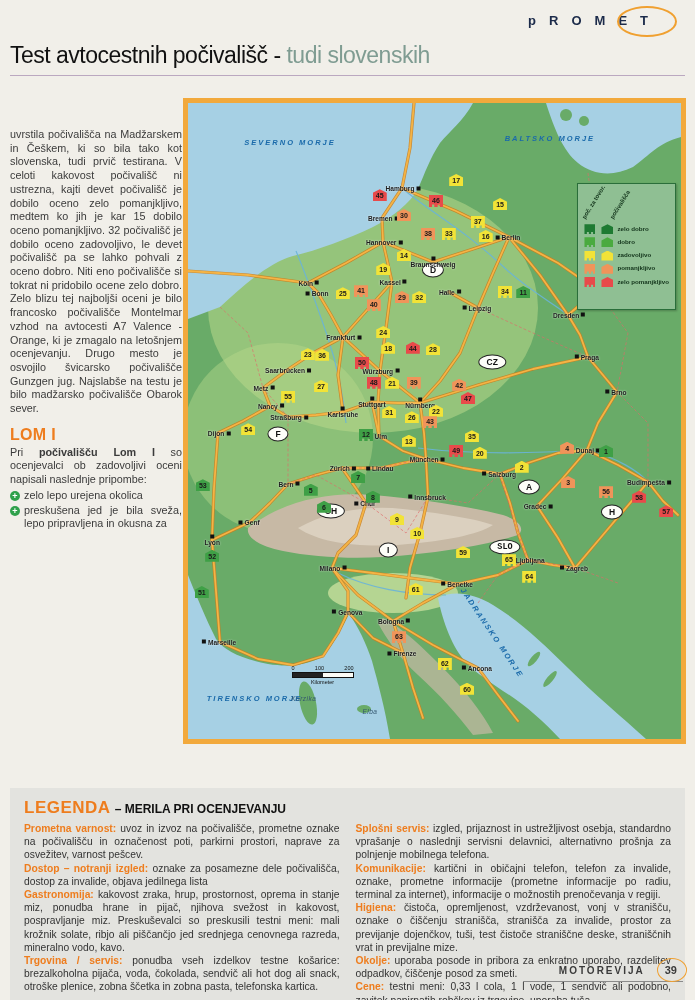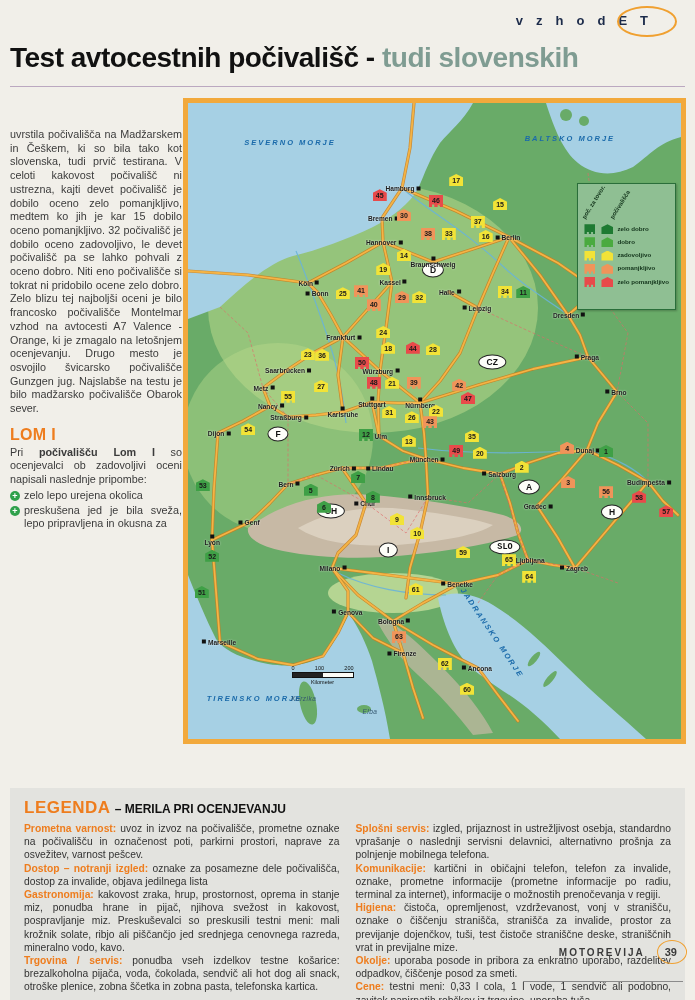--- a/index.html
+++ b/index.html
@@ -15,22 +15,22 @@
     font-size:13px;font-weight:bold;color:#1c2b4a;letter-spacing:13px;
   }
   .mag-section .circled-wrap{position:relative;}
   .section-ellipse{
     position:absolute;top:-7px;right:-16px;width:56px;height:27px;
     border:2px solid #f0a030;border-radius:50%;
   }
   
   .page-title{
     position:absolute;left:10px;top:42px;width:675px;
-    font-size:28px;font-weight:bold;letter-spacing:-0.5px;color:#111;
-    border-bottom:1px solid #bba8c0;padding-bottom:12px;
+    font-size:23px;font-weight:normal;letter-spacing:-0.5px;color:#111;
+    border-bottom:1px solid #bba8c0;padding-bottom:6px;
   }
   .page-title .accent{color:#7f9c92;}
   
   .left-col{position:absolute;left:10px;top:128px;width:172px;color:#3b3b3b;}
   .body-p{margin:0 0 3px 0;font-size:10.8px;line-height:13.7px;text-align:justify;}
   .lom-head{margin:10px 0 2px 0;font-size:16px;font-weight:bold;color:#ee7d1e;letter-spacing:0.3px;}
   .lom-intro{font-size:10.8px;line-height:13.7px;text-align:justify;margin:0 0 2px 0;}
   .bullet{display:flex;font-size:10.8px;line-height:13.7px;text-align:justify;margin-top:1px;}
   .bdot{
     flex:0 0 10px;height:10px;width:10px;margin:2px 4px 0 0;border-radius:50%;
@@ -111,34 +111,34 @@
   }
   .legend-head{font-size:12px;font-weight:bold;color:#111;margin-bottom:4px;}
   .legend-head .lg{color:#ee7d1e;font-size:17px;letter-spacing:0.5px;margin-right:4px;}
   .legend-cols{display:flex;gap:16px;}
   .legend-col{flex:1;}
   .leg-p{margin:0;font-size:10.3px;line-height:13.2px;text-align:justify;color:#333;}
   .leg-term{color:#ee7d1e;font-weight:bold;}
   
   .footer{
     position:absolute;right:12px;bottom:18px;width:160px;
-    text-align:right;border-bottom:1.5px solid #8b8b8b;padding-bottom:21px;
+    text-align:right;border-bottom:1.5px solid #8b8b8b;padding-bottom:3px;
   }
   .footer .brand{font-size:10px;font-weight:bold;color:#3a3a3a;letter-spacing:2px;margin-right:14px;}
   .footer .pagenum{position:relative;font-size:11px;font-weight:bold;color:#3a3a3a;padding:0 6px;}
   .page-ellipse{
     position:absolute;left:-2px;top:-6px;width:28px;height:22px;
     border:1.5px solid #f0a030;border-radius:50%;
   }
 </style>
 </head>
 <body>
 
 <div class="mag-section">
-  <span>vzhod</span><span class="circled-wrap"><span>ET</span><span class="section-ellipse"></span></span>
+  <span>pROM</span><span class="circled-wrap"><span>ET</span><span class="section-ellipse"></span></span>
 </div>
 
 <div class="page-title">
   <span>Test avtocestnih počivališč - </span><span class="accent">tudi slovenskih</span>
 </div>
 
 <div class="left-col">
   <div>
       <p class="body-p">uvrstila počivališča na Madžarskem in Češkem, ki so bila tako kot slovenska, tudi prvič testirana. V celoti kakovost počivališč ni ustrezna, kajti devet počivališč je dobilo oceno zelo pomanjkljivo, medtem ko jih je kar 15 dobilo oceno pomanjkljivo. 32 počivališč je dobilo oceno zadovoljivo, le devet počivališč pa se lahko pohvali z oceno dobro. Niti eno počivališče si tokrat ni pridobilo ocene zelo dobro. Zelo blizu tej najboljši oceni je bilo francosko počivališče Montelmar vzhod na avtocesti A7 Valence - Orange, ki je zmagalo na letošnjem ocenjevanju. Drugo mesto je osvojilo švicarsko počivališče Gunzgen jug. Najslabše na testu je bilo madžarsko počivališče Obarok sever.</p>
     </div>
@@ -273,21 +273,21 @@
         <path d="M100,381 L128,372 L178,400 L218,430 L240,394 L280,400 L312,371 L330,430 L340,457"></path>
         <path d="M340,457 L310,472 L290,500"></path>
         <path d="M238,356 L215,360 L193,365 L154,365"></path>
         <path d="M400,70 L408,130 L409,187 L440,230 L429,289 L460,320 L460,379"></path>
         <path d="M290,205 L345,230 L400,254"></path>
         <path d="M340,457 L387,465 L430,480"></path>
       </g>
     </svg>
     <div class="map-overlay">
         <div class="sea-label" style="left: 20.7%; top: 6.1%;">SEVERNO MORJE</div>
-        <div class="sea-label" style="left: 73.4%; top: 5.5%; margin-left: 20px;">BALTSKO MORJE</div>
+        <div class="sea-label" style="left: 73.4%; top: 5.5%;">BALTSKO MORJE</div>
         <div class="sea-label" style="left: 13.5%; top: 93.6%;">TIRENSKO MORJE</div>
         <div class="sea-label rot" style="left: 61.7%; top: 83.3%;">JADRANSKO MORJE</div>
         <div class="sea-label island" style="left: 23.5%; top: 93.6%;">Korzika</div>
         <div class="sea-label island" style="left: 36.9%; top: 95.6%;">Elba</div>
         <div class="country-oval" style="left: 49.7%; top: 26.3%;">D</div>
         <div class="country-oval" style="left: 18.3%; top: 52%;">F</div>
         <div class="country-oval" style="left: 21.7%; top: 64.2%; margin-left: 36px;">CH</div>
         <div class="country-oval" style="left: 40.6%; top: 70.3%;">I</div>
         <div class="country-oval" style="left: 69.2%; top: 60.4%;">A</div>
         <div class="country-oval" style="left: 61.7%; top: 40.7%;">CZ</div>

